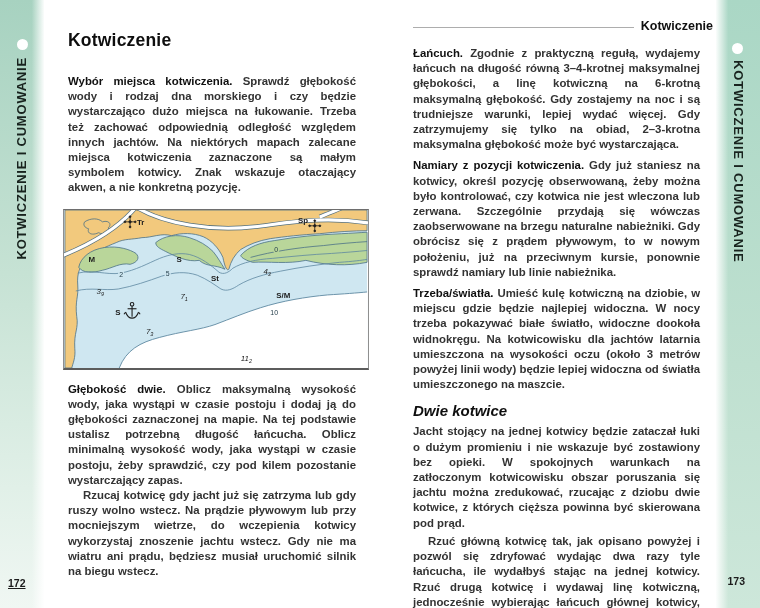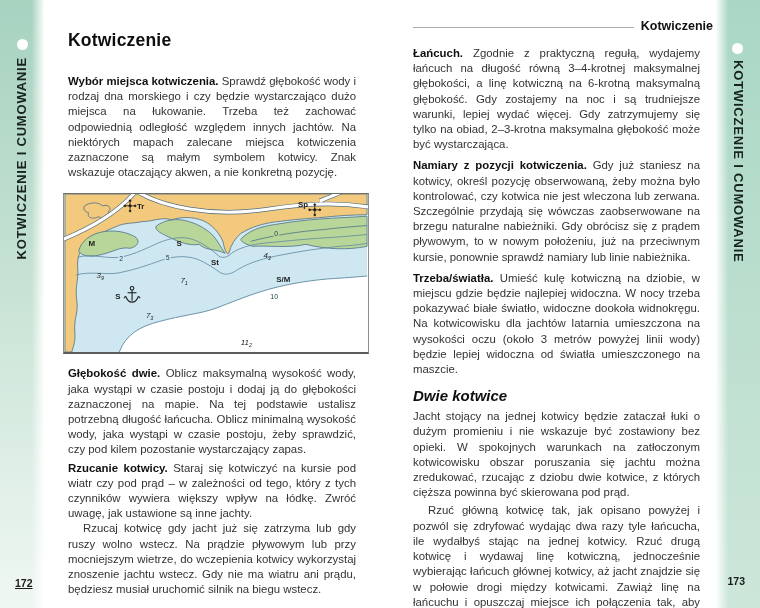--- a/index.html
+++ b/index.html
@@ -26,30 +26,30 @@
   .dot{position:absolute;width:11px;height:11px;border-radius:50%;background:#fff;}
   .dot-left{left:17px;top:39px;}
   .dot-right{right:17px;top:43px;}
   .vlabel{
     position:absolute;font-weight:bold;font-size:13px;letter-spacing:.8px;
     color:#18231e;white-space:nowrap;
   }
   .vlabel-left{left:14px;top:57px;writing-mode:vertical-rl;transform:rotate(180deg);}
   .vlabel-right{right:14px;top:60px;writing-mode:vertical-rl;}
   .pagenum{position:absolute;font-weight:bold;font-size:10.5px;color:#1b1b1b;}
-  .pagenum-left{left:15px;top:577px;text-decoration:underline;}
+  .pagenum-left{left:8px;top:577px;text-decoration:underline;}
   .pagenum-right{right:15px;top:575px;}
 
   
   .col{position:absolute;width:301px;}
   .col-left{left:68px;top:30px;}
   .col-right{left:413px;top:18px;width:300px;}
   .col p{
     margin:0 13px 3px 0;font-size:11.4px;line-height:15.2px;
-    text-align:justify;color:#333;
+    text-align:justify;color:#333;font-weight:bold;
   }
   .col-right p{margin-bottom:6px;}
   .col p b{color:#101010;}
   .col p.indent{text-indent:15px;margin-top:-3px;}
   h1.page-title{margin:0 0 23px 0;font-size:17.5px;color:#0e0e0e;letter-spacing:.2px;}
   .running-head{display:flex;align-items:center;margin:0 0 12px 0;height:16px;}
   .running-head .rule{flex:1;height:1px;background:#adadad;margin-right:7px;margin-top:3px;}
   .running-head .rh-text{font-weight:bold;font-size:12.5px;color:#101010;}
   h2.subhead{margin:10px 0 5px 0;font-size:15px;font-style:italic;color:#0e0e0e;}
 
@@ -156,21 +156,20 @@
       <text class="map-contour" x="208" y="106" stroke="#ffffff">10</text>
       <text class="map-depth" x="32" y="85"><tspan>3</tspan><tspan class="sub" dy="2">9</tspan></text>
       <text class="map-depth" x="201" y="65"><tspan>4</tspan><tspan class="sub" dy="2">3</tspan></text>
       <text class="map-depth" x="117" y="90"><tspan>7</tspan><tspan class="sub" dy="2">1</tspan></text>
       <text class="map-depth" x="82" y="126"><tspan>7</tspan><tspan class="sub" dy="2">3</tspan></text>
       <text class="map-depth" x="178" y="153"><tspan>11</tspan><tspan class="sub" dy="2">2</tspan></text>
     </svg>
   </div>
 
   <p><b>Głębokość dwie.</b> <span>Oblicz maksymalną wysokość wody, jaka wystąpi w czasie postoju i dodaj ją do głębokości zaznaczonej na mapie. Na tej podstawie ustalisz potrzebną długość łańcucha. Oblicz minimalną wysokość wody, jaka wystąpi w czasie postoju, żeby sprawdzić, czy pod kilem pozostanie wystarczający zapas.</span></p>
-  <p><b>Rzucanie kotwicy.</b> <span>Staraj się kotwiczyć na kursie pod wiatr czy pod prąd – w zależności od tego, który z tych czynników wywiera większy wpływ na łódkę. Zwróć uwagę, jak ustawione są inne jachty.</span></p>
   <p class="indent">Rzucaj kotwicę gdy jacht już się zatrzyma lub gdy ruszy wolno wstecz. Na prądzie pływowym lub przy mocniejszym wietrze, do wczepienia kotwicy wykorzystaj znoszenie jachtu wstecz. Gdy nie ma wiatru ani prądu, będziesz musiał uruchomić silnik na biegu wstecz.</p>
 </div>
 
 <div class="col col-right">
   <div class="running-head">
     <span class="rule"></span>
     <span class="rh-text">Kotwiczenie</span>
   </div>
 
   <p><b>Łańcuch.</b> <span>Zgodnie z praktyczną regułą, wydajemy łańcuch na długość równą 3–4-krotnej maksymalnej głębokości, a linę kotwiczną na 6-krotną maksymalną głębokość. Gdy zostajemy na noc i są trudniejsze warunki, lepiej wydać więcej. Gdy zatrzymujemy się tylko na obiad, 2–3-krotna maksymalna głębokość może być wystarczająca.</span></p>

